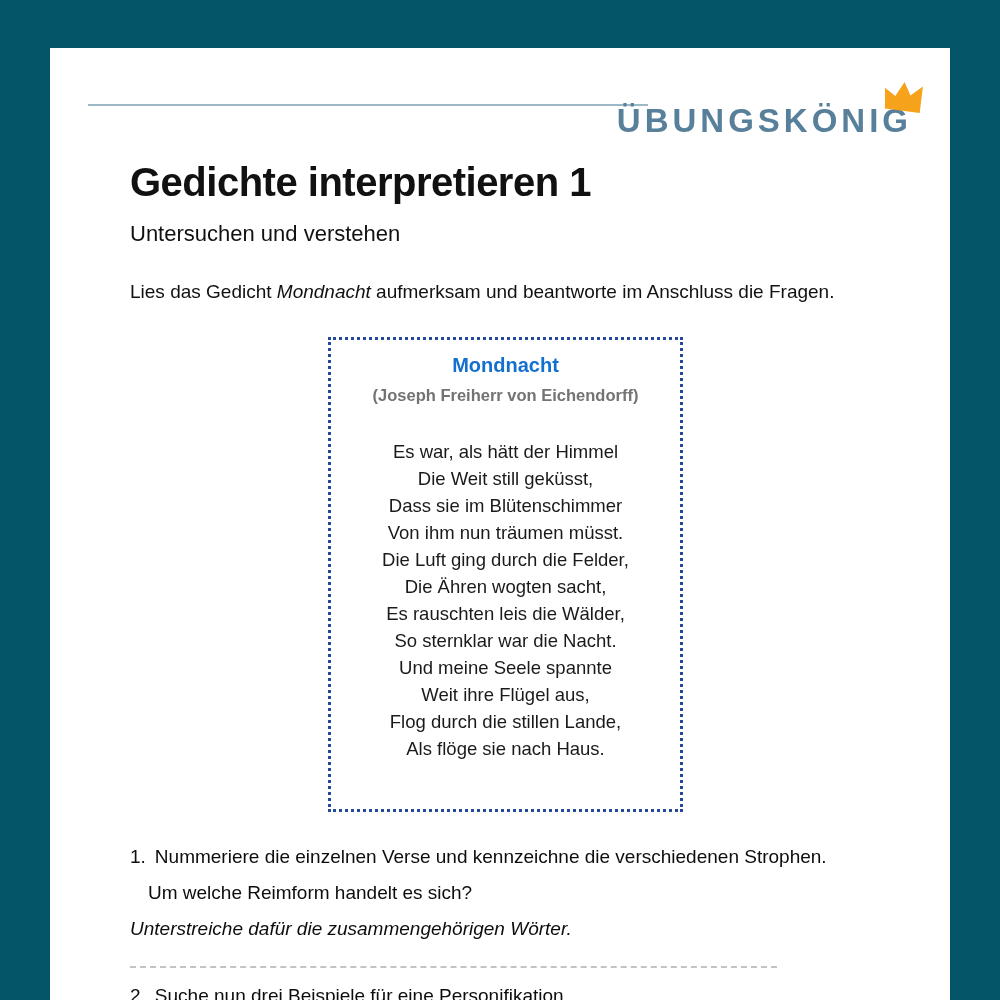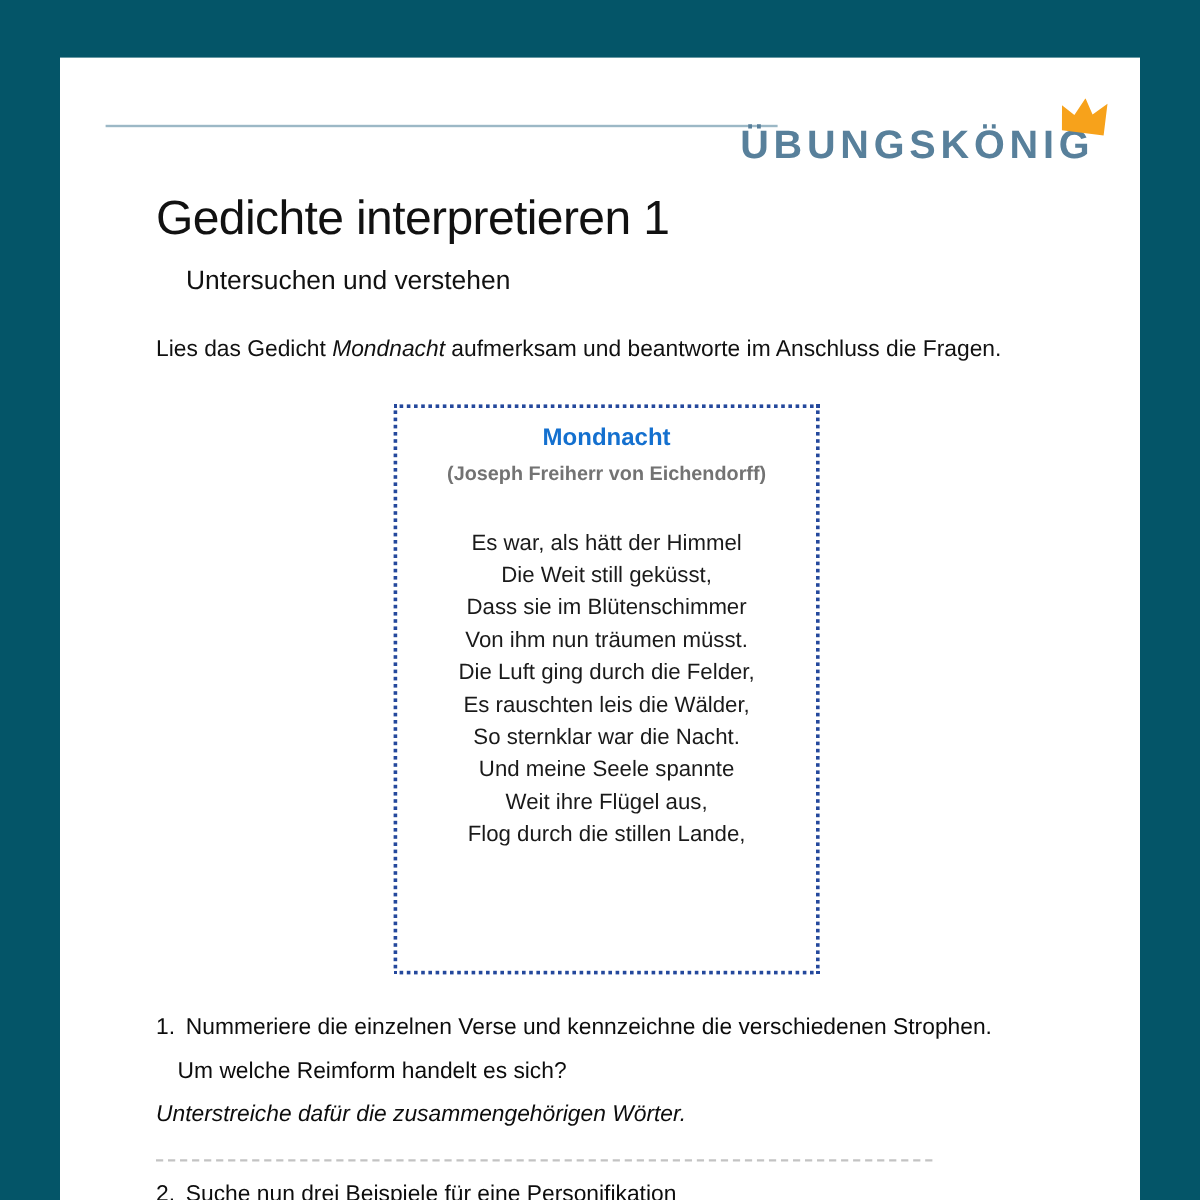--- a/index.html
+++ b/index.html
@@ -48,35 +48,34 @@
     width: 40px;
     height: 30px;
     transform: rotate(7deg);
   }
   .title {
     position: absolute;
     left: 80px;
     top: 110px;
     font-size: 40px;
     line-height: 48px;
-    font-weight: 400;
+    font-weight: 700;
     letter-spacing: -0.5px;
     color: #111111;
     white-space: nowrap;
   }
   .subtitle {
     position: absolute;
     left: 80px;
     top: 172px;
     font-size: 22px;
     line-height: 28px;
     font-weight: 400;
     color: #111111;
     white-space: nowrap;
-    margin-left: 25px;
   }
   .instruction {
     position: absolute;
     left: 80px;
     top: 232px;
     font-size: 19px;
     line-height: 24px;
     color: #111111;
     white-space: nowrap;
   }
@@ -160,28 +159,30 @@
 
     <div class="stanza first">
       <div class="verse">Es war, als hätt der Himmel</div>
       <div class="verse">Die Weit still geküsst,</div>
       <div class="verse">Dass sie im Blütenschimmer</div>
       <div class="verse">Von ihm nun träumen müsst.</div>
     </div>
 
     <div class="stanza">
       <div class="verse">Die Luft ging durch die Felder,</div>
+      <div class="verse">Die Ähren wogten sacht,</div>
       <div class="verse">Es rauschten leis die Wälder,</div>
       <div class="verse">So sternklar war die Nacht.</div>
     </div>
 
     <div class="stanza">
       <div class="verse">Und meine Seele spannte</div>
       <div class="verse">Weit ihre Flügel aus,</div>
       <div class="verse">Flog durch die stillen Lande,</div>
+      <div class="verse">Als flöge sie nach Haus.</div>
     </div>
   </div>
 
   <div class="question-line q1-l1"><span class="q-number">1.</span><span>Nummeriere die einzelnen Verse und kennzeichne die verschiedenen Strophen.</span></div>
 
   <div class="question-line q1-l2">Um welche Reimform handelt es sich?</div>
 
   <div class="question-line q1-l3">Unterstreiche dafür die zusammengehörigen Wörter.</div>
 
   <div class="answer-line"></div>

